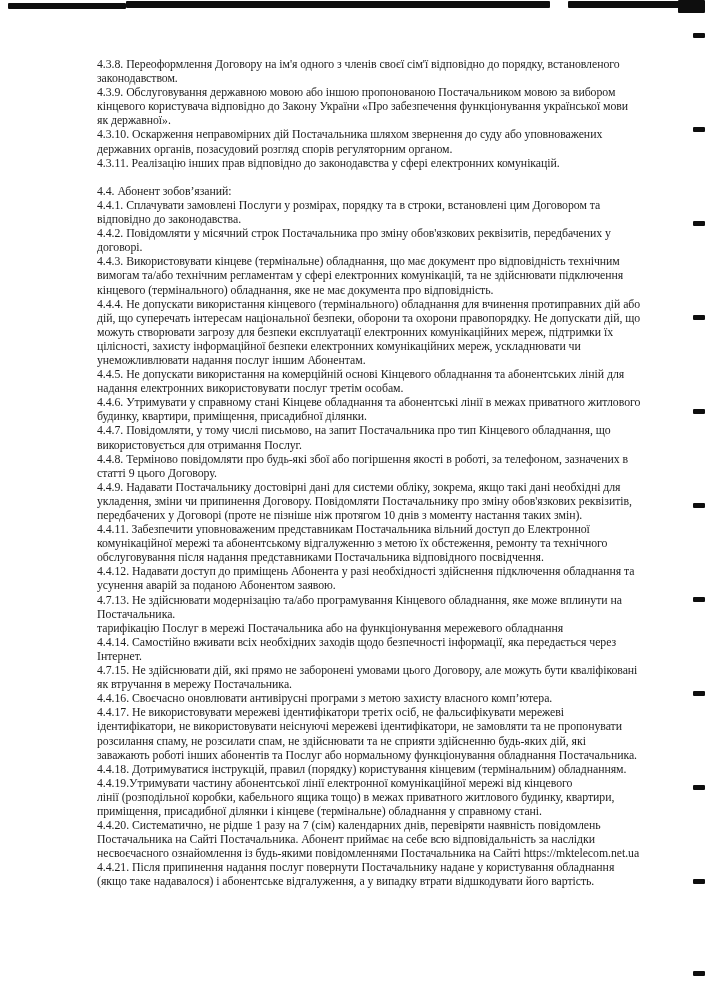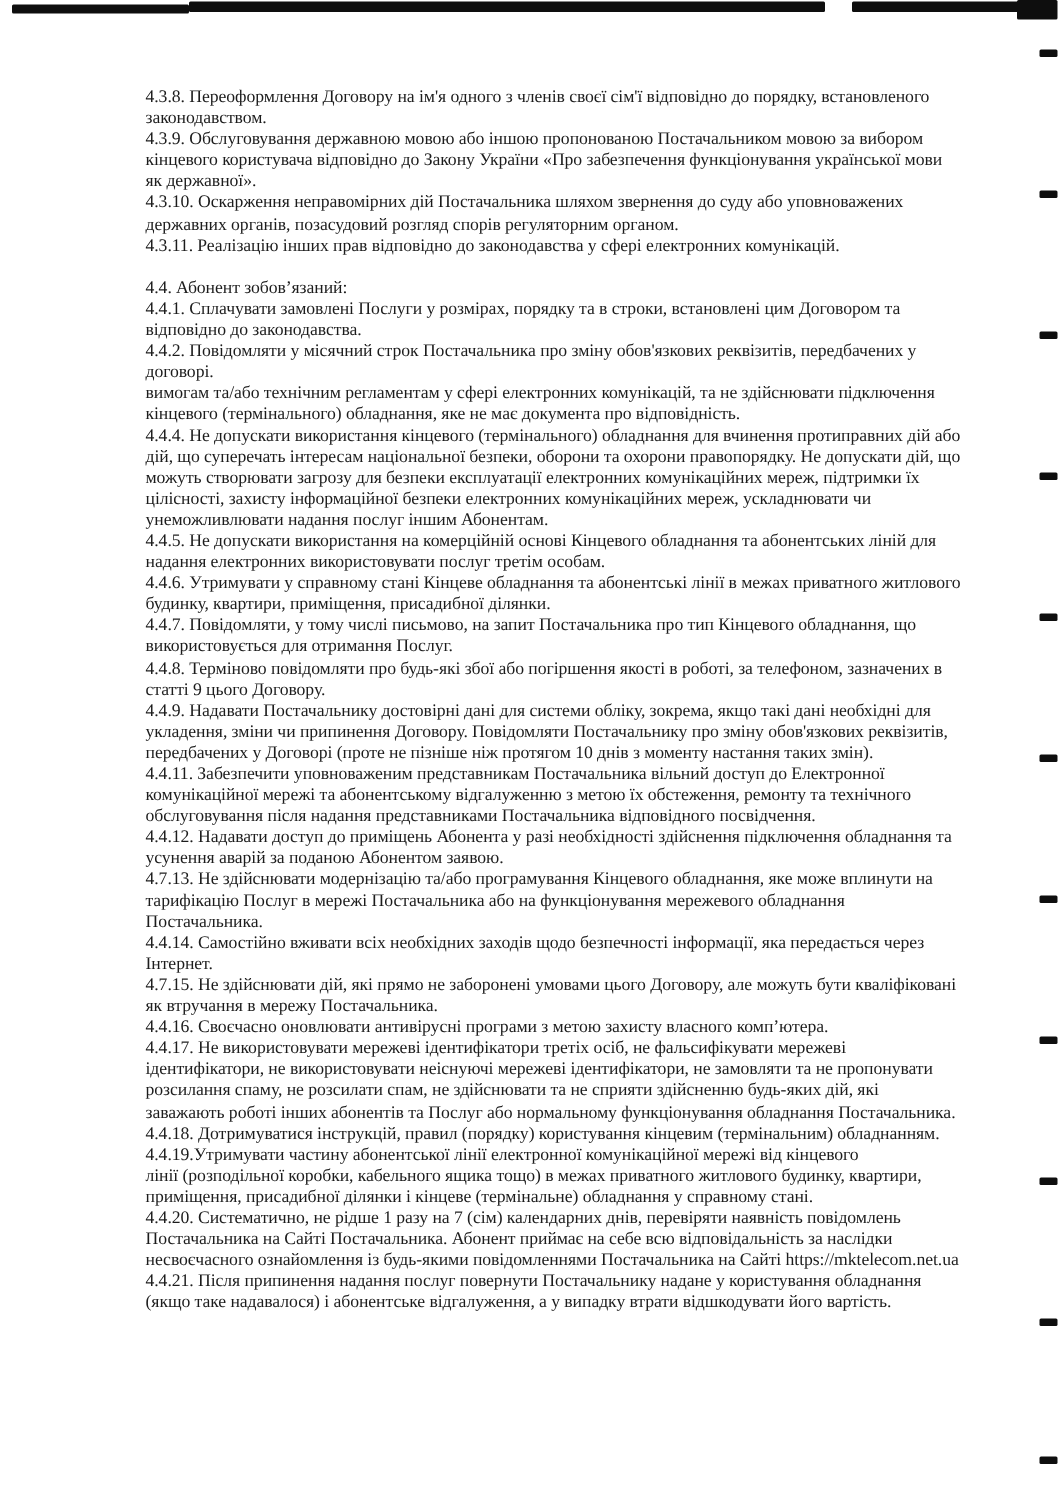--- a/index.html
+++ b/index.html
@@ -102,20 +102,21 @@
       </div>
       <div class="para">
         <div class="line">4.4.1. Сплачувати замовлені Послуги у розмірах, порядку та в строки, встановлені цим Договором та</div>
         <div class="line">відповідно до законодавства.</div>
       </div>
       <div class="para">
         <div class="line">4.4.2. Повідомляти у місячний строк Постачальника про зміну обов'язкових реквізитів, передбачених у</div>
         <div class="line">договорі.</div>
       </div>
       <div class="para">
+        <div class="line">4.4.3. Використовувати кінцеве (термінальне) обладнання, що має документ про відповідність технічним</div>
         <div class="line">вимогам та/або технічним регламентам у сфері електронних комунікацій, та не здійснювати підключення</div>
         <div class="line">кінцевого (термінального) обладнання, яке не має документа про відповідність.</div>
       </div>
       <div class="para">
         <div class="line">4.4.4. Не допускати використання кінцевого (термінального) обладнання для вчинення протиправних дій або</div>
         <div class="line">дій, що суперечать інтересам національної безпеки, оборони та охорони правопорядку. Не допускати дій, що</div>
         <div class="line">можуть створювати загрозу для безпеки експлуатації електронних комунікаційних мереж, підтримки їх</div>
         <div class="line">цілісності, захисту інформаційної безпеки електронних комунікаційних мереж, ускладнювати чи</div>
         <div class="line">унеможливлювати надання послуг іншим Абонентам.</div>
       </div>
@@ -144,22 +145,22 @@
         <div class="line">4.4.11. Забезпечити уповноваженим представникам Постачальника вільний доступ до Електронної</div>
         <div class="line">комунікаційної мережі та абонентському відгалуженню з метою їх обстеження, ремонту та технічного</div>
         <div class="line">обслуговування після надання представниками Постачальника відповідного посвідчення.</div>
       </div>
       <div class="para">
         <div class="line">4.4.12. Надавати доступ до приміщень Абонента у разі необхідності здійснення підключення обладнання та</div>
         <div class="line">усунення аварій за поданою Абонентом заявою.</div>
       </div>
       <div class="para">
         <div class="line">4.7.13. Не здійснювати модернізацію та/або програмування Кінцевого обладнання, яке може вплинути на</div>
+        <div class="line">Постачальника.</div>
         <div class="line">тарифікацію Послуг в мережі Постачальника або на функціонування мережевого обладнання</div>
-        <div class="line">Постачальника.</div>
       </div>
       <div class="para">
         <div class="line">4.4.14. Самостійно вживати всіх необхідних заходів щодо безпечності інформації, яка передається через</div>
         <div class="line">Інтернет.</div>
       </div>
       <div class="para">
         <div class="line">4.7.15. Не здійснювати дій, які прямо не заборонені умовами цього Договору, але можуть бути кваліфіковані</div>
         <div class="line">як втручання в мережу Постачальника.</div>
       </div>
       <div class="para">

